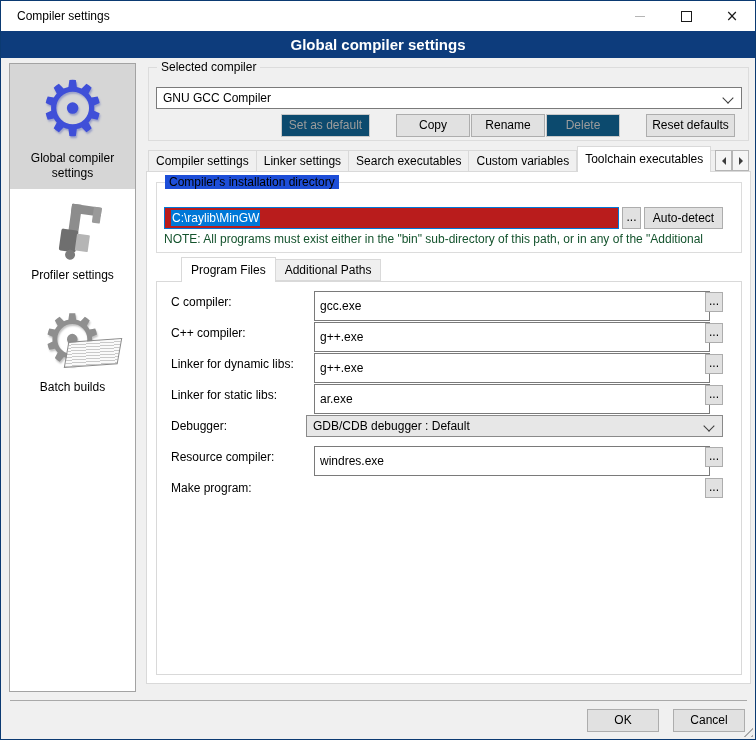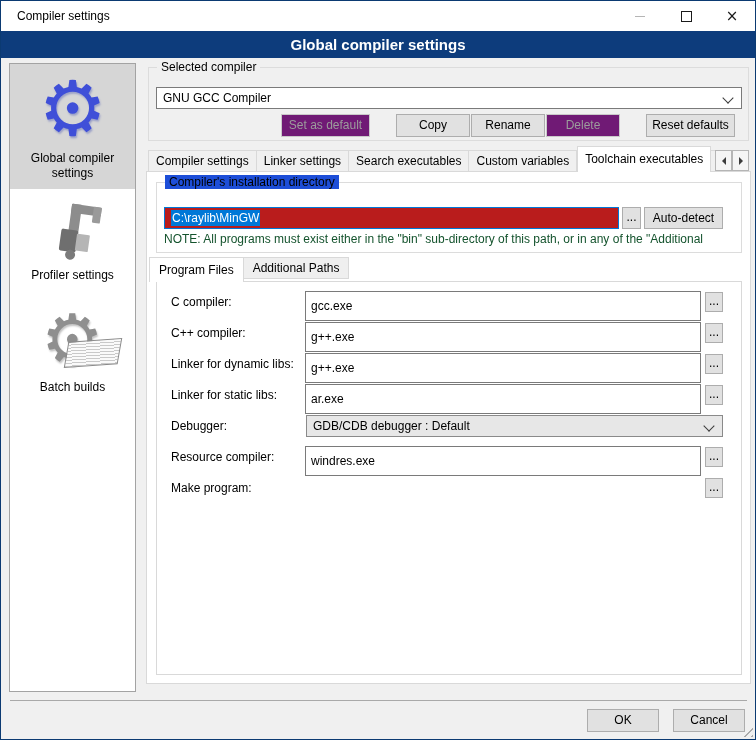--- a/index.html
+++ b/index.html
@@ -44,21 +44,21 @@
 
   
   .combo{background:#fff;border:1px solid #7a7a7a;box-sizing:border-box;line-height:20px;padding-left:6px}
   #combo-compiler{position:absolute;left:155px;top:86px;width:586px;height:22px}
   .chev{position:absolute;right:9px;top:6px;width:7px;height:7px;
     border-right:1px solid #3c3c3c;border-bottom:1px solid #3c3c3c;transform:rotate(45deg)}
 
   
   .btn{position:absolute;height:23px;background:#e1e1e1;border:1px solid #adadad;
     box-sizing:border-box;text-align:center;line-height:21px;cursor:default}
-  .btn.disabled{background:#701a75;border-color:#c9c9c9;color:#9c9c9c}
+  .btn.disabled{background:#0c4a6e;border-color:#c9c9c9;color:#9c9c9c}
   #btn-setdefault{left:280px;top:113px;width:89px}
   #btn-copy{left:395px;top:113px;width:74px}
   #btn-rename{left:470px;top:113px;width:74px}
   #btn-delete{left:545px;top:113px;width:74px}
   #btn-reset{left:645px;top:113px;width:89px}
 
   
   .tabbar{position:absolute;left:147px;top:145px;width:567px;height:26px;display:flex;
     align-items:flex-end;z-index:3;overflow:hidden}
   .tab{height:22px;line-height:21px;padding:0 7px;background:#f0f0f0;border:1px solid #d9d9d9;
@@ -80,32 +80,32 @@
   
   #input-path{position:absolute;left:163px;top:206px;width:455px;height:22px;background:#b91c1c;
     border:1px solid #0078d7;box-sizing:border-box;line-height:20px;padding-left:6px;z-index:2;white-space:nowrap}
   .sel{background:#0078d7;color:#fff;padding:1px 1px}
   #btn-browse-main{left:621px;top:206px;width:19px;height:22px;line-height:18px;z-index:2}
   #btn-autodetect{left:643px;top:206px;width:79px;height:22px;line-height:20px;z-index:2}
   #note{position:absolute;left:163px;top:231px;width:578px;color:#14532d;
     white-space:nowrap;overflow:hidden;z-index:2}
 
   
-  .subtabbar{position:absolute;left:148px;top:256px;height:25px;display:flex;align-items:flex-start;z-index:4}
+  .subtabbar{position:absolute;left:180px;top:256px;height:25px;display:flex;align-items:center;z-index:4}
   .subtab{height:22px;line-height:21px;padding:0 9px;background:#efefef;border:1px solid #d9d9d9;
     border-left:none;box-sizing:border-box;white-space:nowrap}
   .subtab:first-child{border-left:1px solid #d9d9d9}
   .subtab.active{height:25px;line-height:24px;background:#fff;border-bottom:none}
   .subpanel{position:absolute;left:155px;top:280px;width:586px;height:394px;background:#fff;
     border:1px solid #d9d9d9;box-sizing:border-box;z-index:2}
 
   
   .form-row{position:absolute;left:170px;width:552px;height:23px;z-index:3}
   .f-label{position:absolute;left:0;top:4px;white-space:nowrap}
-  .f-input{position:absolute;left:134px;top:0;width:396px;height:21px;border:1px solid #7a7a7a;
+  .f-input{position:absolute;left:143px;top:0;width:396px;height:21px;border:1px solid #7a7a7a;
     box-sizing:border-box;padding:14px 5px;font:12px "Liberation Sans",sans-serif;background:#fff;color:#000}
   .f-browse{position:absolute;left:534px;top:1px;width:18px;height:20px;line-height:16px}
   .f-combo{position:absolute;left:135px;top:0;width:417px;height:22px;background:#e7e7e7;
     border:1px solid #8a8a8a;box-sizing:border-box;line-height:20px;padding-left:6px}
   #row-0{top:290px}#row-1{top:321px}#row-2{top:352px}#row-3{top:383px}
   #row-4{top:414px}#row-5{top:445px}#row-6{top:476px}
 
   
   .divider{position:absolute;left:9px;top:699px;width:737px;height:1px;background:#a9a9a9}
   #btn-ok{left:586px;top:708px;width:72px}

